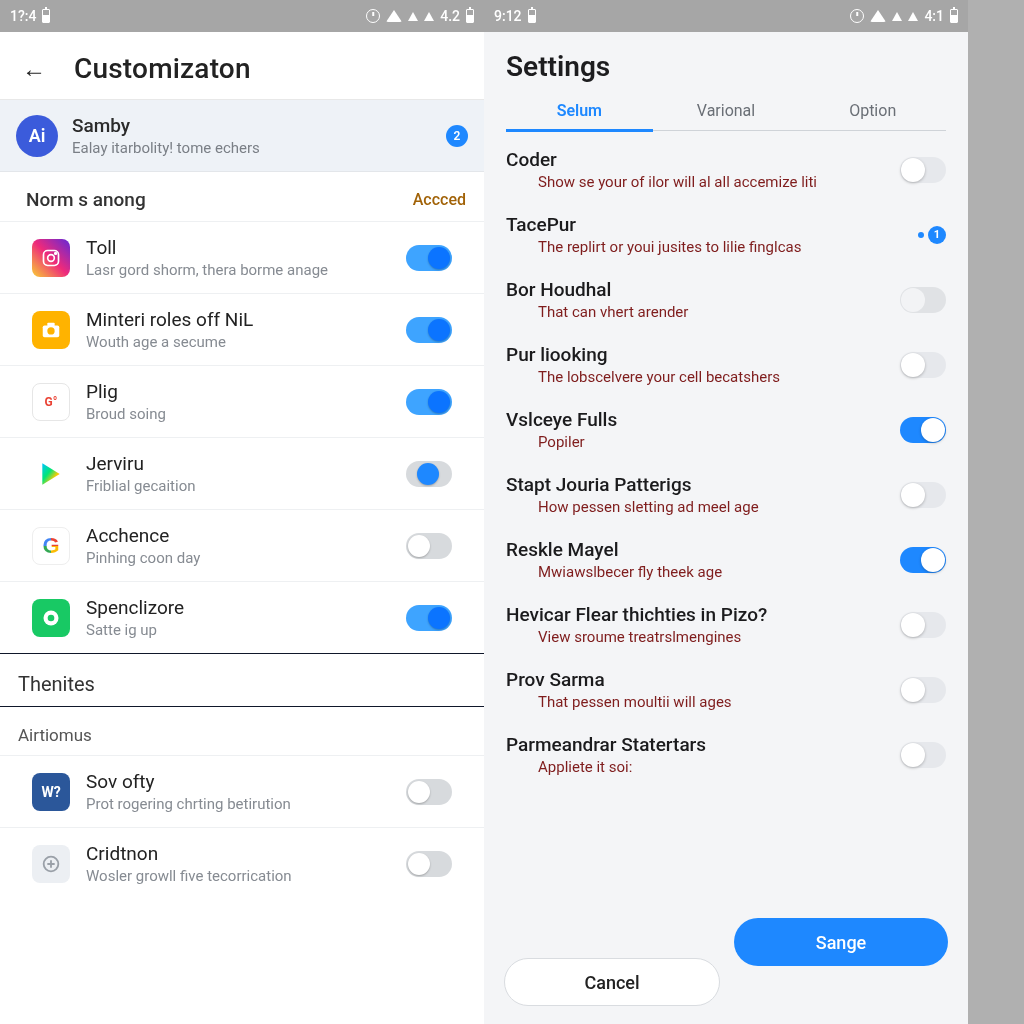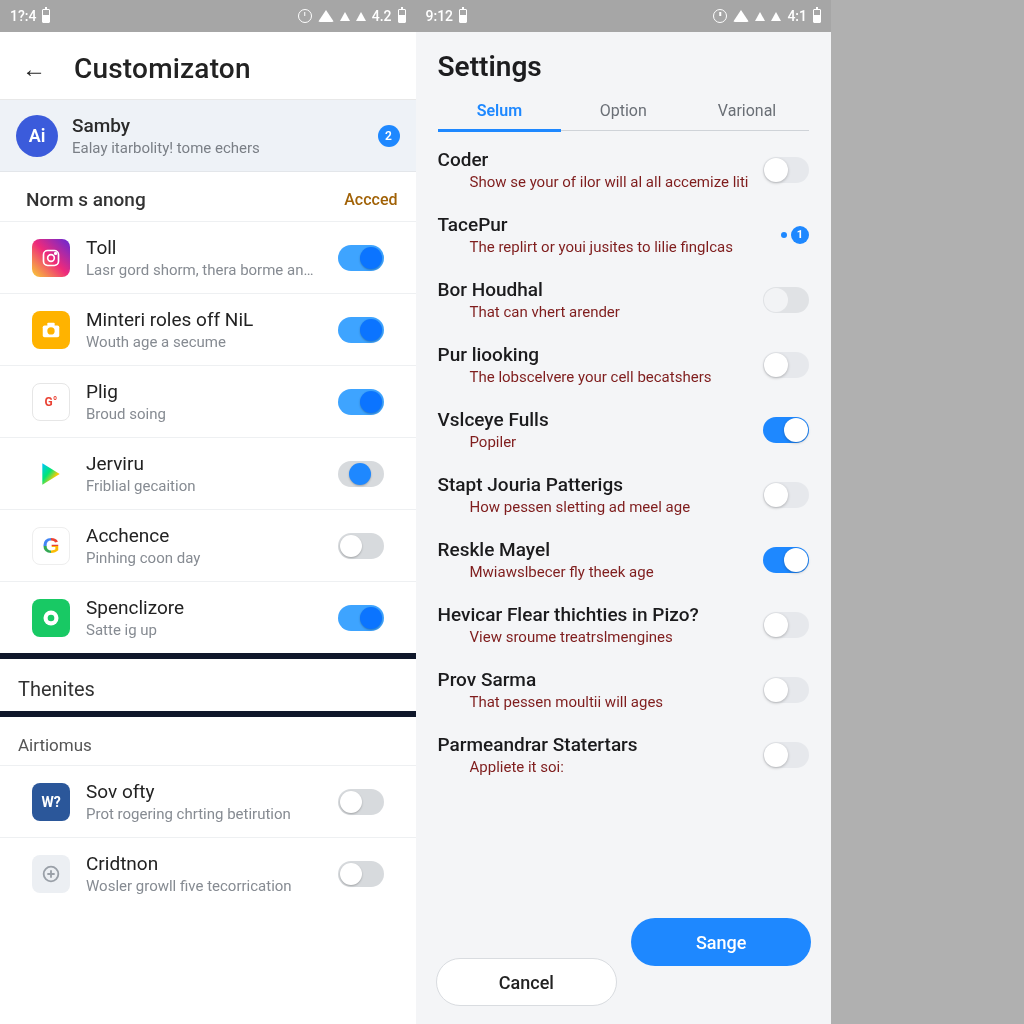--- a/index.html
+++ b/index.html
@@ -1,17 +1,17 @@
 <!DOCTYPE html>
 <html><head>
 <meta charset="utf-8">
 <style>
   * { box-sizing: border-box; margin: 0; padding: 0; }
   html, body { width: 1024px; height: 1024px; font-family: Roboto, -apple-system, "Segoe UI", Arial, sans-serif; background:#b0b0b0; color:#222; }
-  .canvas { display:flex; width:831px; height:1024px; background:#b0b0b0;align-items:flex-end; }
+  .canvas { display:flex; width:968px; height:1024px; background:#b0b0b0;align-items:flex-end; }
   .phone { width:512px; height:1024px; background:#fff; display:flex; flex-direction:column; overflow:hidden; }
   .phone.right { background:#f4f5f7; }
 
   
   .statusbar { height:32px; background:#a6a6a6; color:#fff; display:flex; align-items:center; justify-content:space-between; padding:0 10px; font-size:14px; font-weight:500; }
   .statusbar .left, .statusbar .right { display:flex; align-items:center; gap:6px; }
   .tri { width:0; height:0; border-left:5px solid transparent; border-right:5px solid transparent; border-bottom:9px solid #fff; display:inline-block; }
   .batt { width:8px; height:14px; border:1.5px solid #fff; border-radius:1px; position:relative; display:inline-block; }
   .batt::after { content:""; position:absolute; top:-3px; left:2px; width:2px; height:2px; background:#fff; }
   .batt .fill { position:absolute; bottom:0; left:0; right:0; height:60%; background:#fff; }
@@ -44,21 +44,21 @@
   .row .sub { font-size:15px; color:#868b92; margin-top:2px; white-space:nowrap; overflow:hidden; text-overflow:ellipsis; }
 
   
   .toggle { width:46px; height:26px; border-radius:13px; background:#d7dadd; position:relative; cursor:pointer; flex:0 0 46px; }
   .toggle .knob { position:absolute; top:2px; left:2px; width:22px; height:22px; border-radius:50%; background:#fff; box-shadow:0 1px 2px rgba(0,0,0,0.25); transition:none; }
   .toggle.on { background:#3ea4ff; }
   .toggle.on .knob { left:22px; background:#0b74ff; }
   .toggle.mid .knob { left:11px; background:#1e88ff; }
   .toggle.off .knob { left:2px; background:#fff; }
 
-  .plainhdr { padding:18px 18px 10px; font-size:20px; font-weight:400; color:#333; border-top:6px solid #0f172a; }
+  .plainhdr { padding:18px 18px 10px; font-size:20px; font-weight:400; color:#333; border-top:1px solid #0f172a; }
 
   
   .ig { background:linear-gradient(45deg,#f9ce34,#ee2a7b,#6228d7); }
   .cam { background:#ffb300; }
   .plig { background:#fff; border:1px solid #e6e6e6; }
   .plig span{ color:#ea4335; font-size:12px; font-weight:700; }
   .play { background:#fff; }
   .gg { background:#fff; border:1px solid #eee; color:#333; }
   .spen { background:#18c964; }
   .word { background:#2b579a; font-size:14px; }
@@ -284,22 +284,22 @@
         <span class="batt">
             <span class="fill"></span>
           </span>
       </div>
     </div>
 
     <div class="rhdr">
       <h1>Settings</h1>
       <div class="tabs" id="tabs">
           <div class="tab active">Selum</div>
+          <div class="tab">Varional</div>
           <div class="tab">Option</div>
-          <div class="tab">Varional</div>
         </div>
     </div>
 
     <div class="scroll" id="rrows">
         <div class="rrow">
           <div class="txt">
             <div class="title">Coder</div>
             <div class="sub">Show se your of ilor will al all accemize liti</div>
           </div>
           <div class="rtoggle ">

